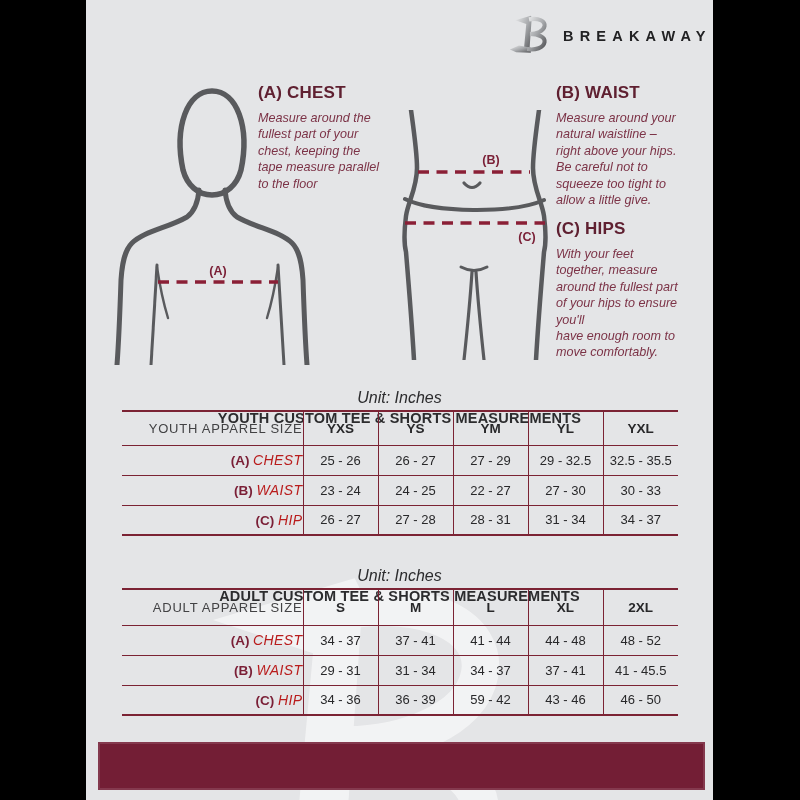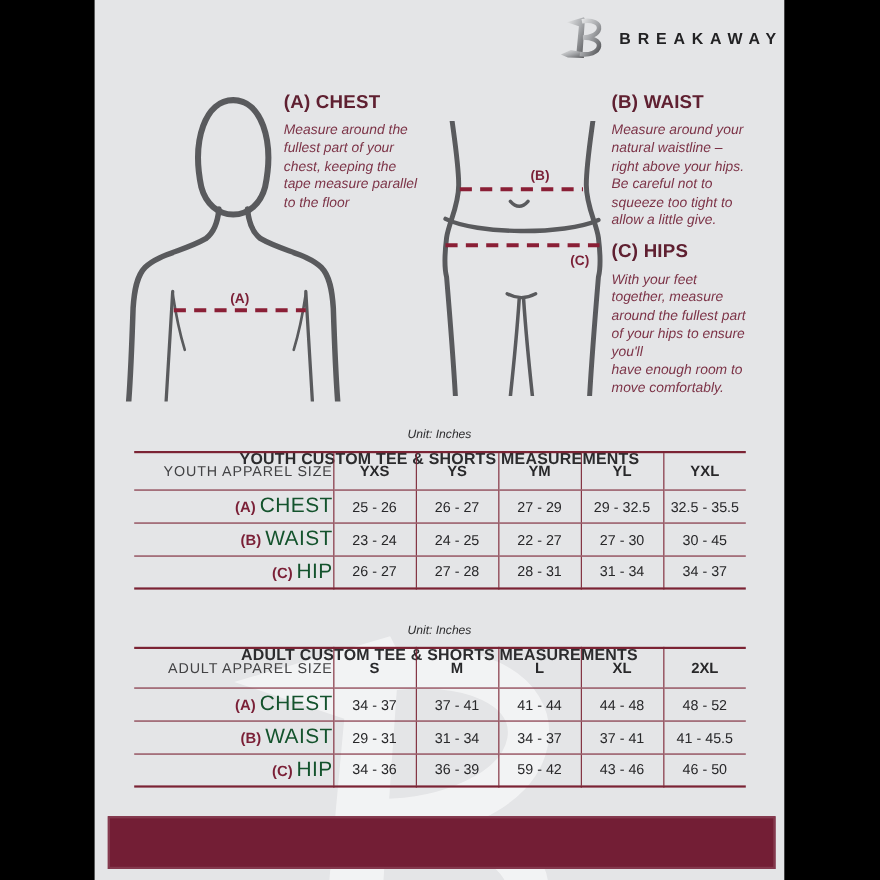--- a/index.html
+++ b/index.html
@@ -26,38 +26,38 @@
   .fig{position:absolute;}
   .fig-upper{left:24px;top:75px;}
   .fig-lower{left:307px;top:110px;}
   .fig text{font-family:"Liberation Sans",sans-serif;font-weight:bold;font-size:12.5px;fill:#7a1f36;}
 
   
   .watermark{position:absolute;left:52px;top:545px;opacity:0.55;}
 
   
   .tbl-title{position:absolute;left:0;width:627px;text-align:center;font-size:14.5px;font-weight:bold;color:#2c2c2e;letter-spacing:0.2px;margin-top:40px;}
-  .tbl-unit{position:absolute;left:0;width:627px;text-align:center;font-size:11px;font-style:italic;color:#2c2c2e;}
+  .tbl-unit{position:absolute;left:0;width:627px;text-align:center;font-size:16px;font-style:italic;color:#2c2c2e;}
   .t1-title{top:370px;} .t1-unit{top:389px;}
   .t2-title{top:548px;} .t2-unit{top:567px;}
 
   .size-table{position:absolute;left:36px;width:556px;border-collapse:collapse;table-layout:fixed;
               border-top:2px solid #7b2334;border-bottom:2px solid #7b2334;color:#28282a;}
   .youth-table{top:410px;} .adult-table{top:588px;}
   .size-table col.c0{width:181px;} .size-table col.cs{width:75px;}
   .size-table td{border-bottom:1.6px solid #7b2334;text-align:center;font-size:13px;padding:0;}
   .size-table tr:last-child td{border-bottom:none;}
   .size-table td + td{border-left:1.6px solid #7b2334;}
   .size-table tr.head td{height:34px;font-weight:bold;font-size:13.5px;}
   .adult-table tr.head td{height:36px;}
   .size-table tr.body td{height:30px;}
   .size-table td.label-col{text-align:right;padding-left:14px;}
   .size-table tr.head td.label-col{font-weight:normal;font-size:13px;letter-spacing:0.8px;color:#424244;}
   .marker{color:#7a1f36;font-weight:bold;font-size:13.5px;}
-  .rowlabel{font-size:19px;letter-spacing:0.4px;color:#14532d;}
+  .rowlabel{font-size:14px;letter-spacing:0.4px;color:#b91c1c;font-style:italic;}
 
   
   .footer-bar{position:absolute;left:12px;top:742px;width:607px;height:48px;background:#731e35;border:2px solid #84394e;}
 </style>
 </head>
 <body>
 
 <div class="page">
 
   <div class="brand">
@@ -167,21 +167,21 @@
       <td>27 - 29</td>
       <td>29 - 32.5</td>
       <td>32.5 - 35.5</td>
     </tr>
     <tr class="body">
       <td class="label-col"><span class="marker">(B)</span> <span class="rowlabel">WAIST</span></td>
       <td>23 - 24</td>
       <td>24 - 25</td>
       <td>22 - 27</td>
       <td>27 - 30</td>
-      <td>30 - 45</td>
+      <td>30 - 33</td>
     </tr>
     <tr class="body">
       <td class="label-col"><span class="marker">(C)</span> <span class="rowlabel">HIP</span></td>
       <td>26 - 27</td>
       <td>27 - 28</td>
       <td>28 - 31</td>
       <td>31 - 34</td>
       <td>34 - 37</td>
     </tr>
   </tbody>

